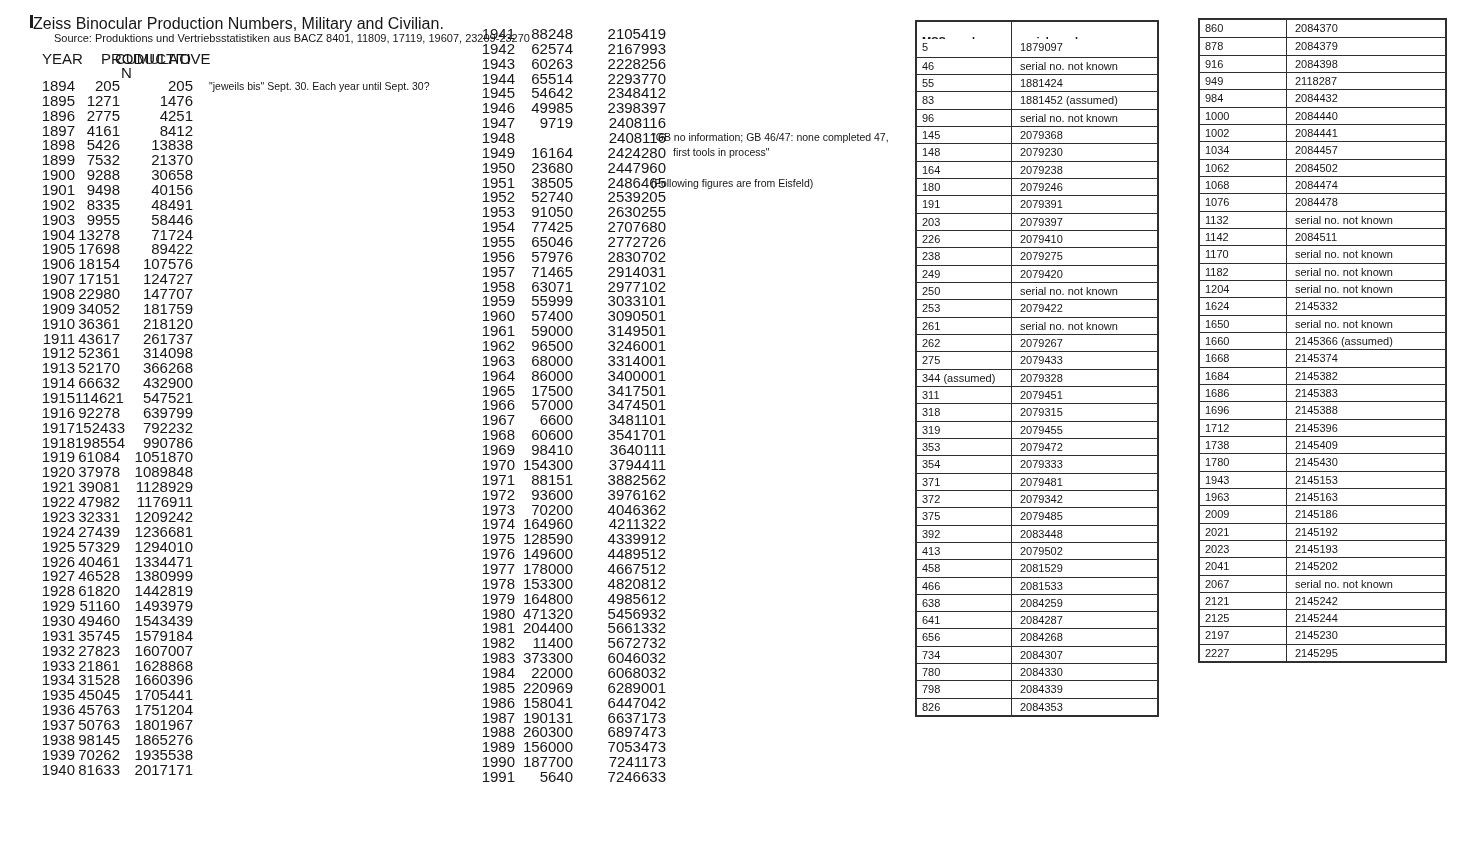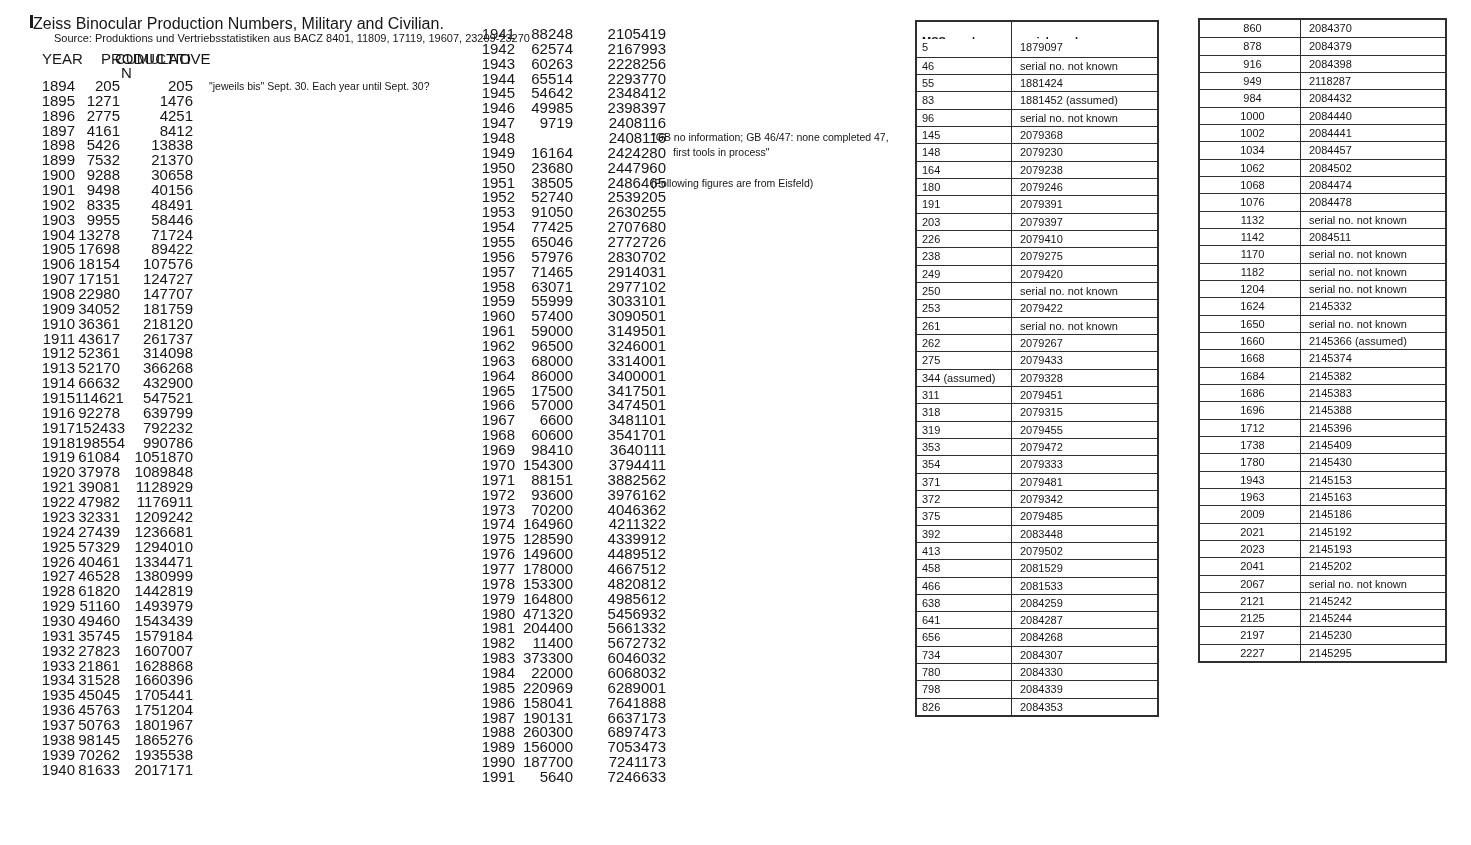--- a/index.html
+++ b/index.html
@@ -38,21 +38,21 @@
   .note-eisfeld{left:651px;top:177px;}
   
   .mss{position:absolute;border:2px solid #2f2f2f;background:#fff;font-size:11px;}
   .mss .mrow{display:flex;border-top:1px solid #2f2f2f;height:17.33px;box-sizing:border-box;}
   .mss .mrow:first-child{border-top:none;}
   .mss .k{border-right:1px solid #2f2f2f;box-sizing:border-box;padding:2px 0 0 5px;overflow:hidden;}
   .mss .v{flex:1;padding:2px 0 0 8px;overflow:hidden;}
   .mss1{left:915px;top:20px;width:240px;}
   .mss1 .k{width:95px;}
   .mss2{left:1198px;top:18px;width:245px;}
-  .mss2 .k{width:101px;text-align:center;}
+  .mss2 .k{width:87px;}
   .mss-header{display:flex;height:46px;font-weight:bold;box-sizing:border-box;}
   .mss-header .k{padding-top:13px;}
   .mss-header .v{padding-top:13px;}
 </style>
 </head>
 <body>
 
 <div class="abs cursor"></div>
 
 <div class="abs doc-title">Zeiss Binocular Production Numbers, Military and Civilian.</div>
@@ -523,21 +523,21 @@
       <span class="cell c2">6068032</span>
     </div>
     <div class="prow">
       <span class="cell c0">1985</span>
       <span class="cell c1">220969</span>
       <span class="cell c2">6289001</span>
     </div>
     <div class="prow">
       <span class="cell c0">1986</span>
       <span class="cell c1">158041</span>
-      <span class="cell c2">7641888</span>
+      <span class="cell c2">6447042</span>
     </div>
     <div class="prow">
       <span class="cell c0">1987</span>
       <span class="cell c1">190131</span>
       <span class="cell c2">6637173</span>
     </div>
     <div class="prow">
       <span class="cell c0">1988</span>
       <span class="cell c1">260300</span>
       <span class="cell c2">6897473</span>

